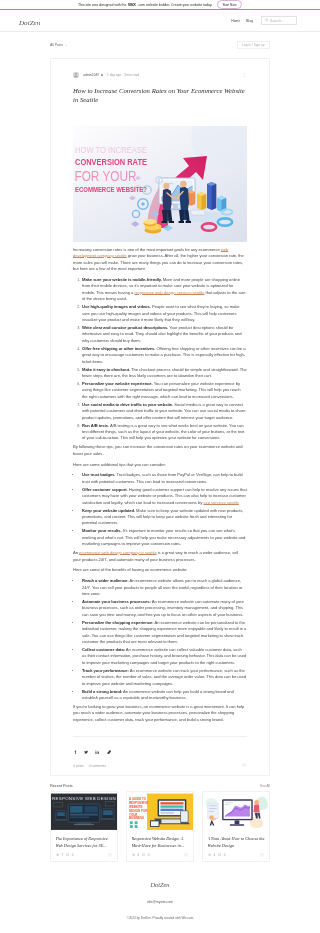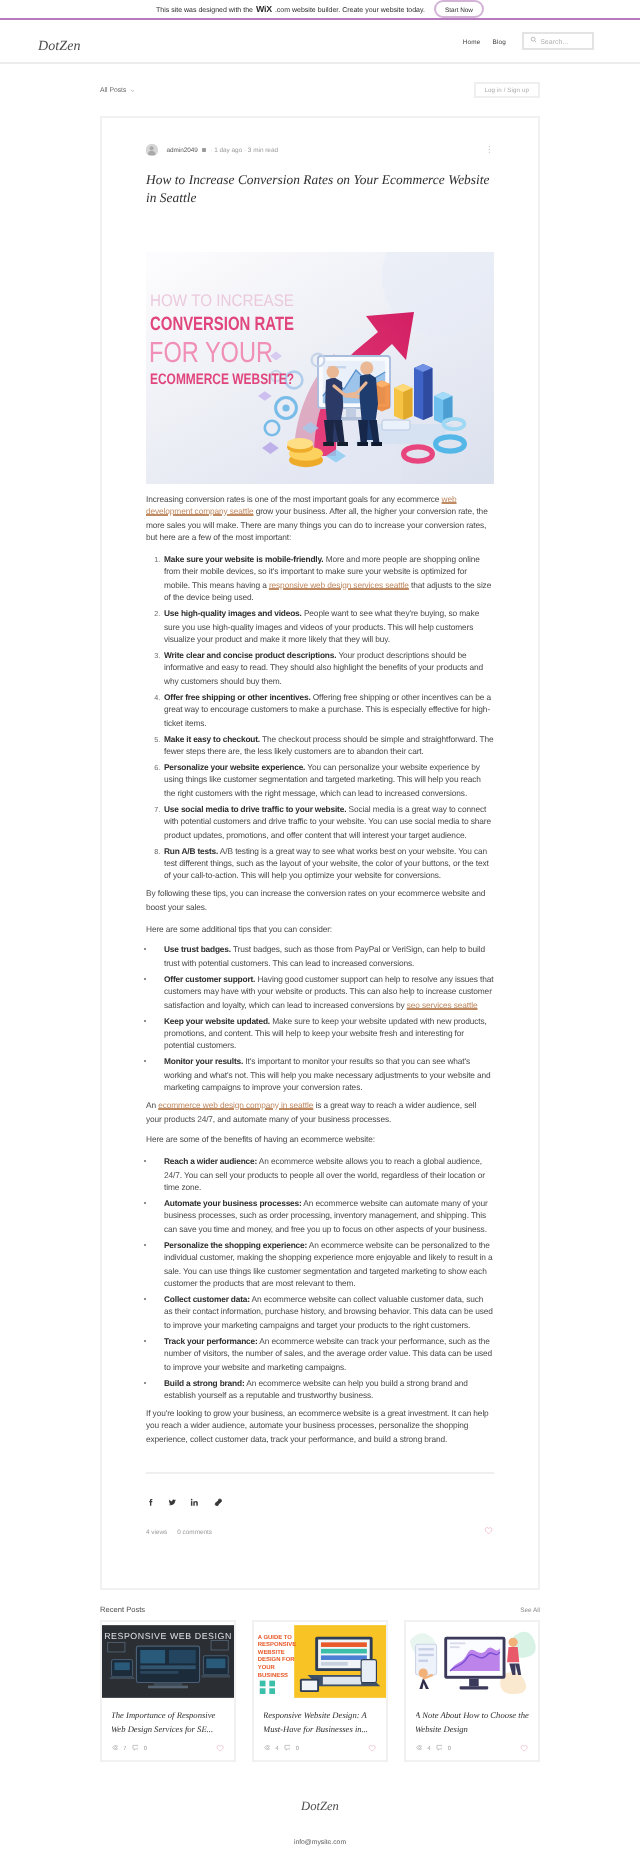--- a/index.html
+++ b/index.html
@@ -26,21 +26,21 @@
 
 
 .rule{height:.5px;background:#ececec;margin:0 0}
 .postsbar{height:26.5px;display:flex;align-items:center;padding:0 50px;background:#fff}
 .allposts{font-size:3.4px;color:#6a6a6a;display:flex;gap:1.5px;align-items:center}
 .allposts svg{width:2.6px;height:2.6px;display:block;position:relative;top:.4px}
 .loginbtn{margin-left:auto;border:.5px solid #efefef;font-size:3.1px;color:#ababab;
   height:8px;display:flex;align-items:center;padding:0 4.5px;background:#fff;letter-spacing:.05px}
 
 
-.card{margin:0 50px;background:#fff;border:.5px solid #f1f1f1;padding:13px 22px 25px;
+.card{margin:0 50px;background:#fff;border:.5px solid #f1f1f1;padding:13px 22px 6px;
   position:relative}
 .byline{display:flex;align-items:center;gap:2px;font-size:3.2px;color:#8d8d8d;
   margin-bottom:8px}
 .avatar{width:5.6px;height:5.6px;margin-right:2.6px;border-radius:50%;background:#d9d9d9;flex:none;
   display:flex;align-items:center;justify-content:center;overflow:hidden}
 .avatar svg{width:5.6px;height:5.6px}
 .byname{color:#5a5a5a;font-size:3.2px}
 .verif{width:2.2px;height:2.2px;background:#9b9b9b;border-radius:.4px;display:inline-block}
 .bymeta{color:#9a9a9a;font-size:3.2px}
 .dots{margin-left:auto;font-size:4px;color:#aaa;letter-spacing:.4px;line-height:1}

